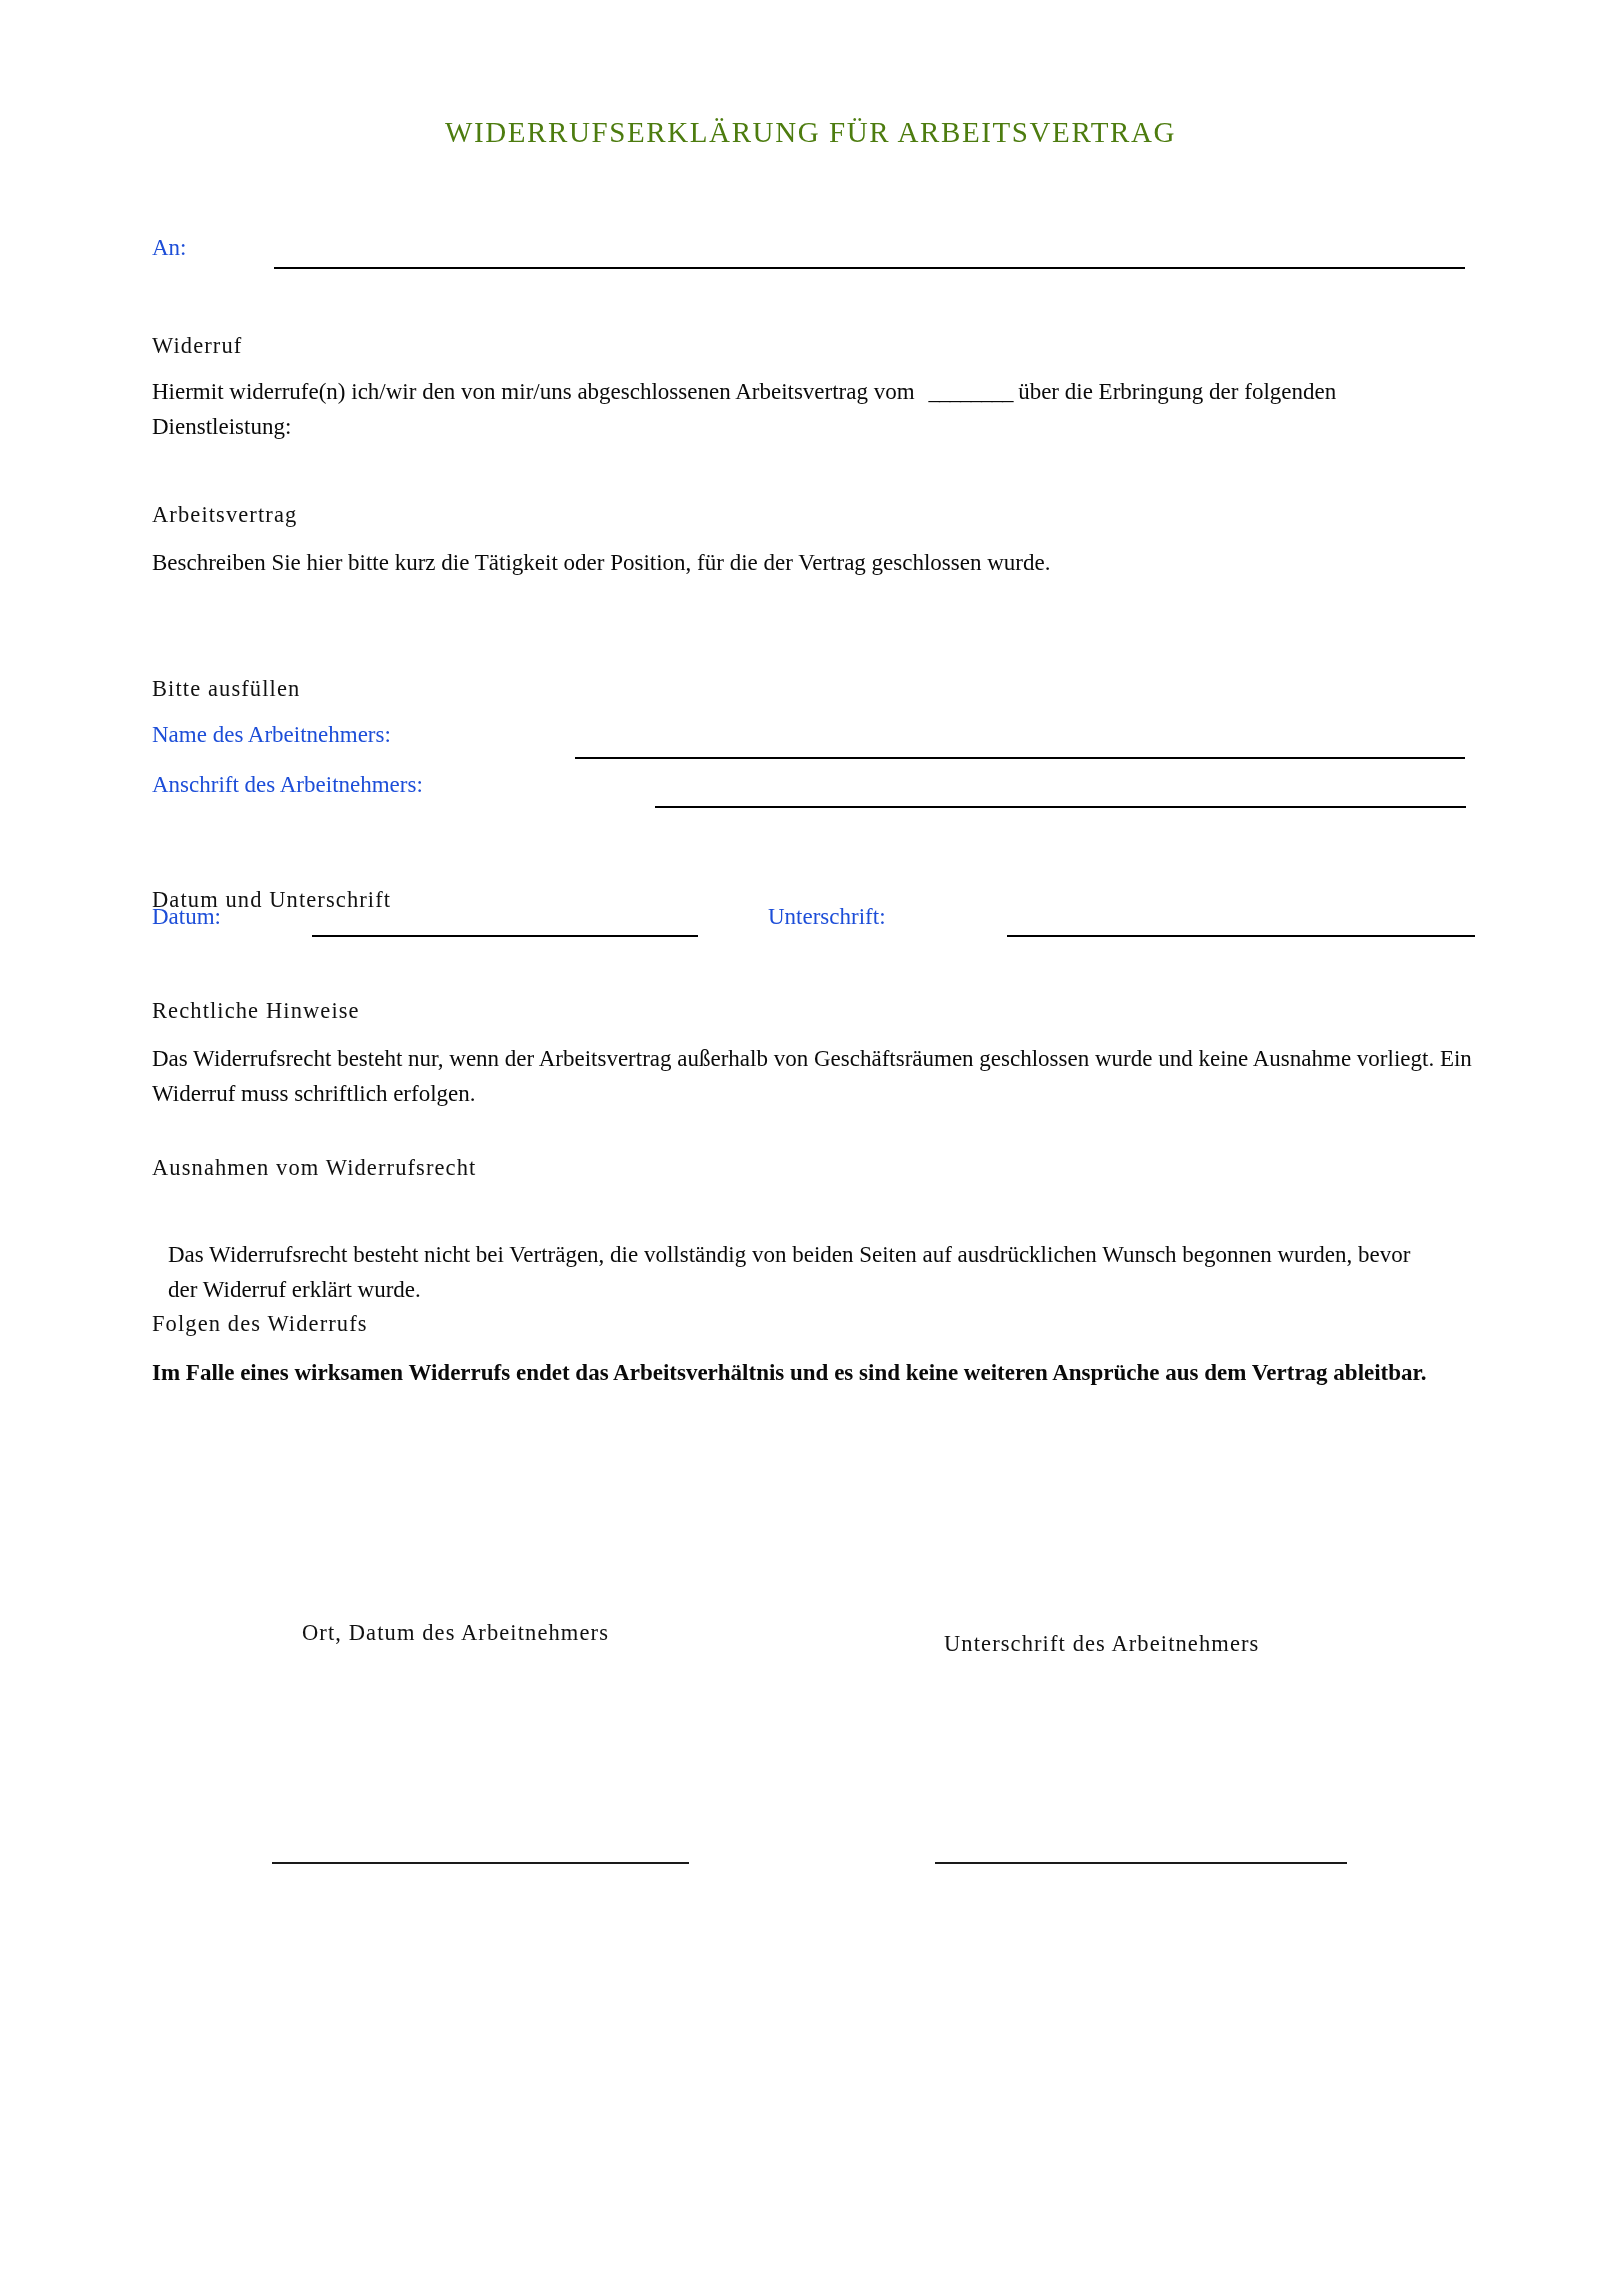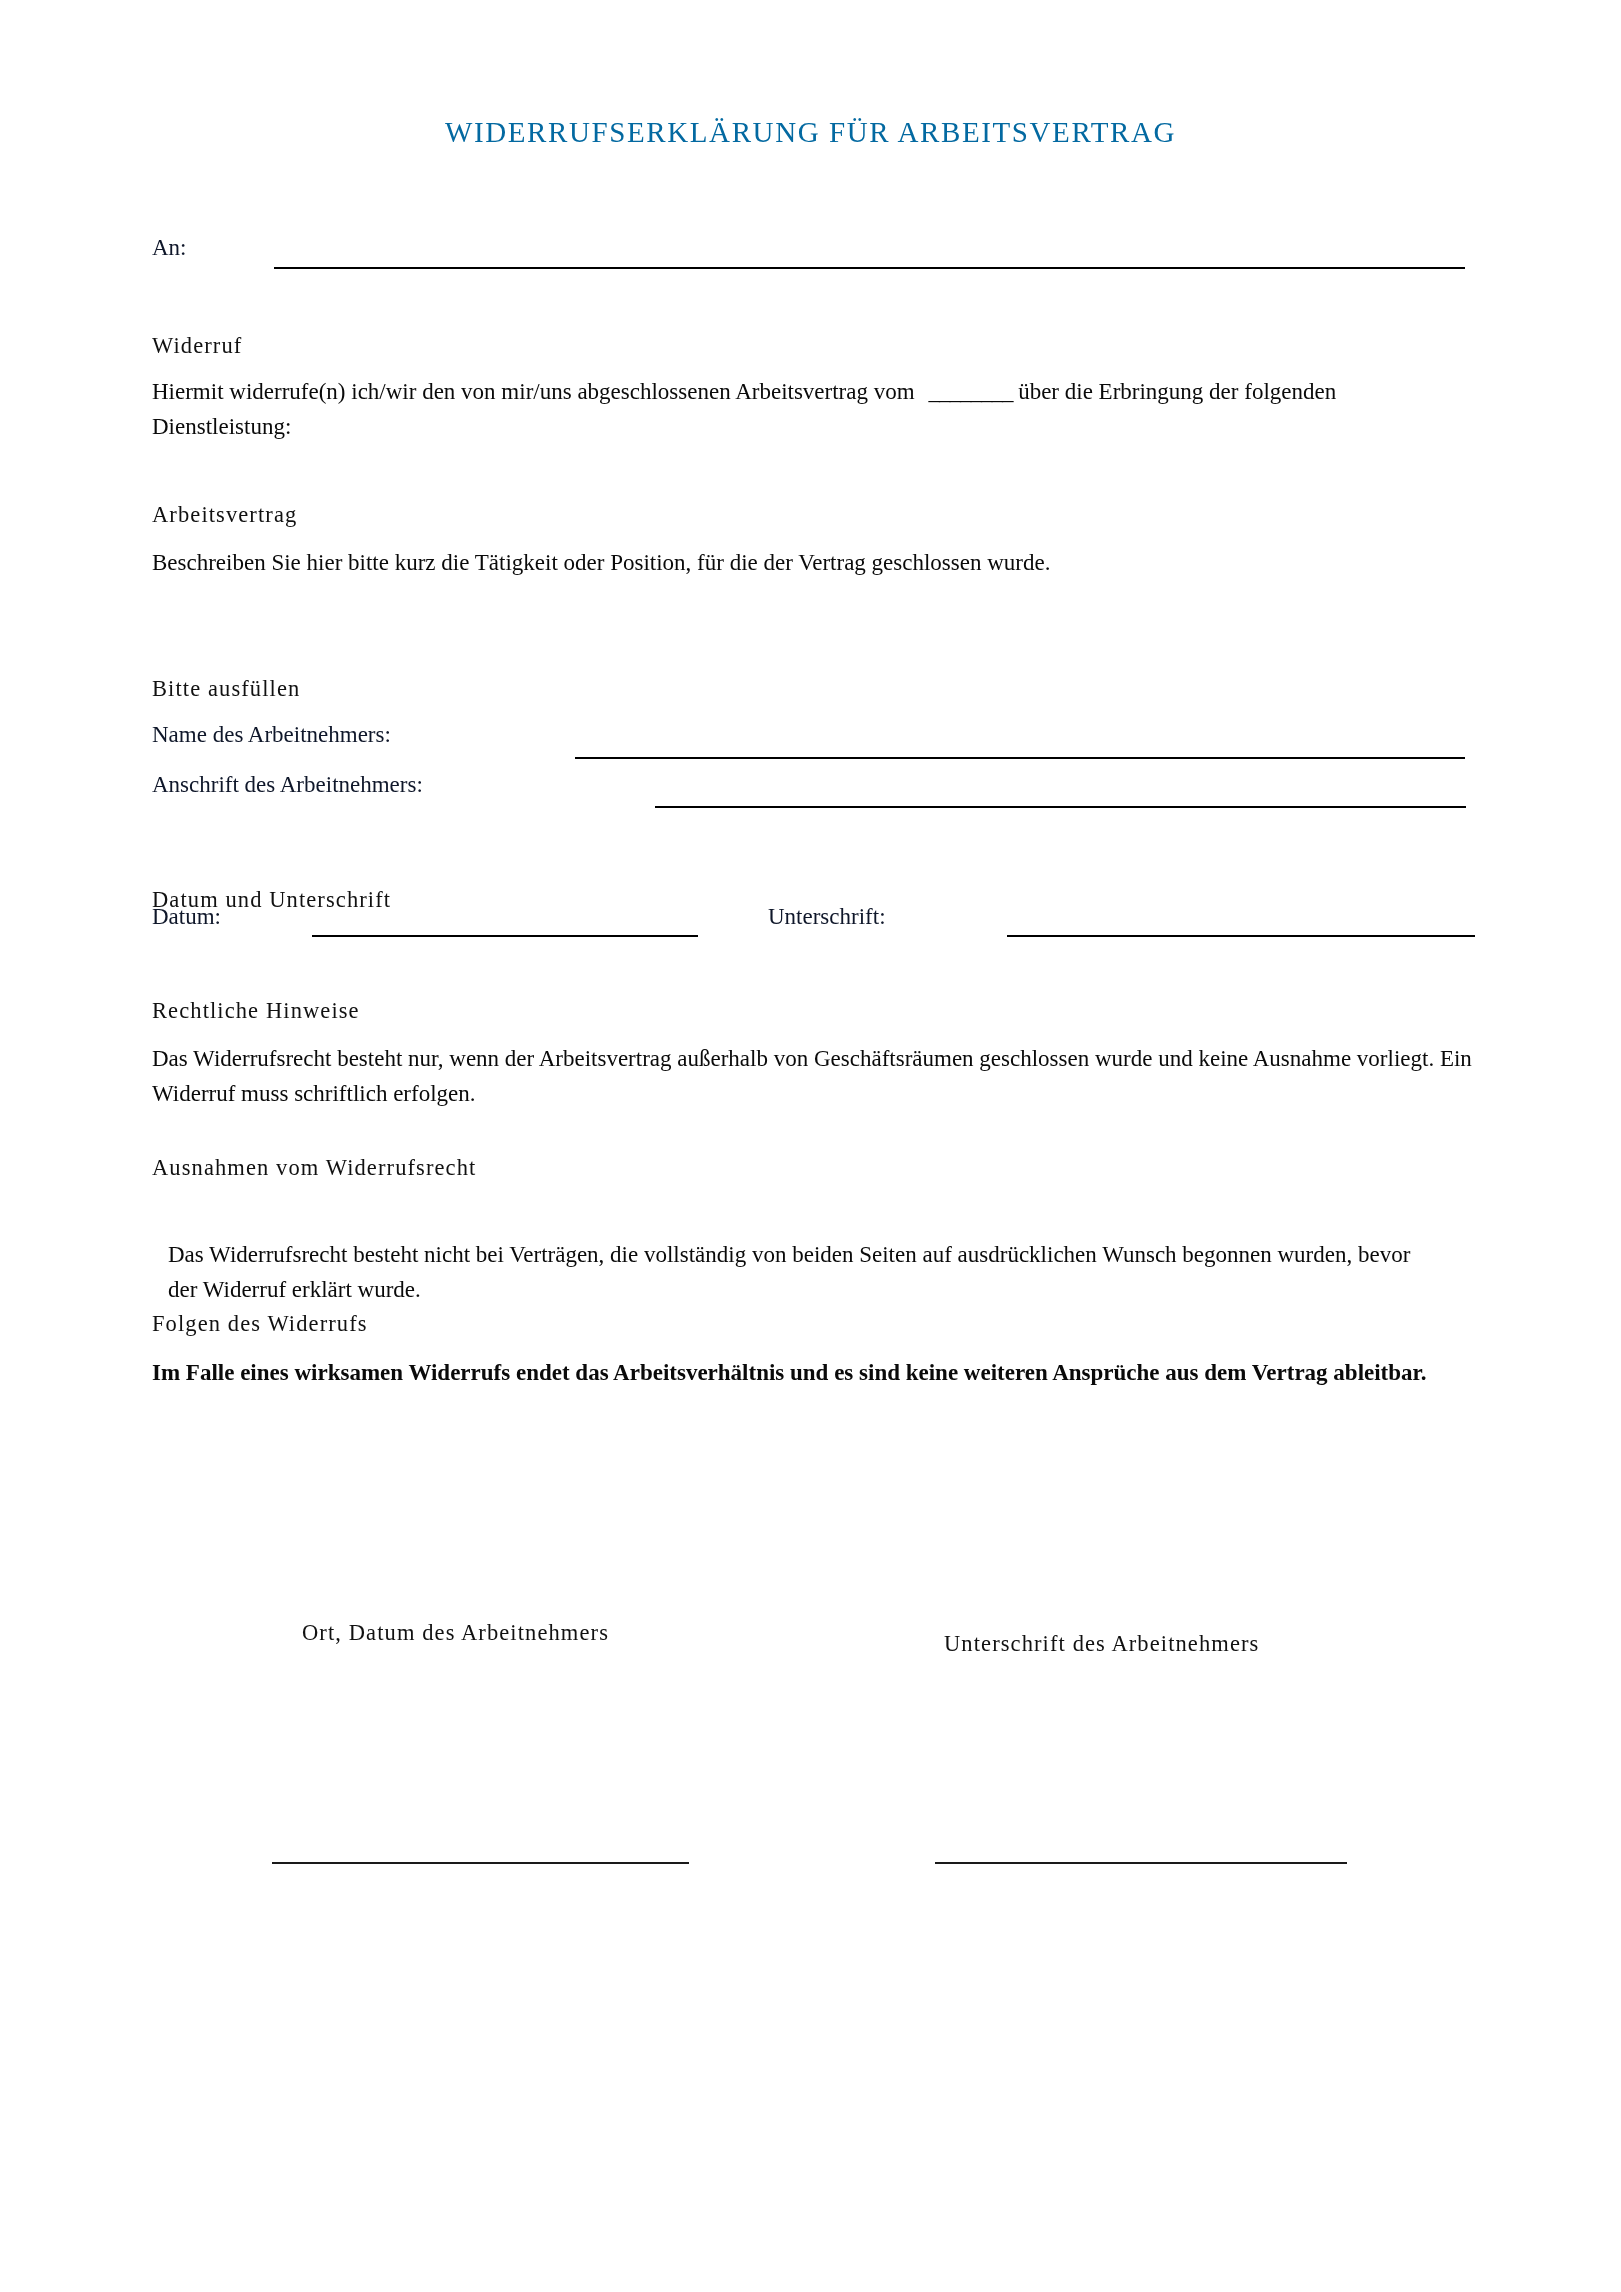--- a/index.html
+++ b/index.html
@@ -27,21 +27,21 @@
   
   .doc-title {
     position: absolute;
     left: 0;
     top: 116px;
     width: 1621px;
     text-align: center;
     font-size: 29px;
     letter-spacing: 1.6px;
     font-weight: normal;
-    color: #0369a1;
+    color: #4d7c0f;
     white-space: nowrap;
   }
 
   
   .block {
     position: absolute;
     left: 152px;
   }
 
   .sec-head {
@@ -73,21 +73,21 @@
   .rule-thin {
     position: absolute;
     height: 0;
     border-top: 2px solid #1a1a1a;
   }
 
   
   .field-label {
     position: absolute;
     font-size: 23px;
-    color: #0f172a;
+    color: #1d4ed8;
     white-space: nowrap;
   }
 
   .footer-caption {
     position: absolute;
     font-size: 22.5px;
     letter-spacing: 1.1px;
     color: #111111;
     white-space: nowrap;
   }

